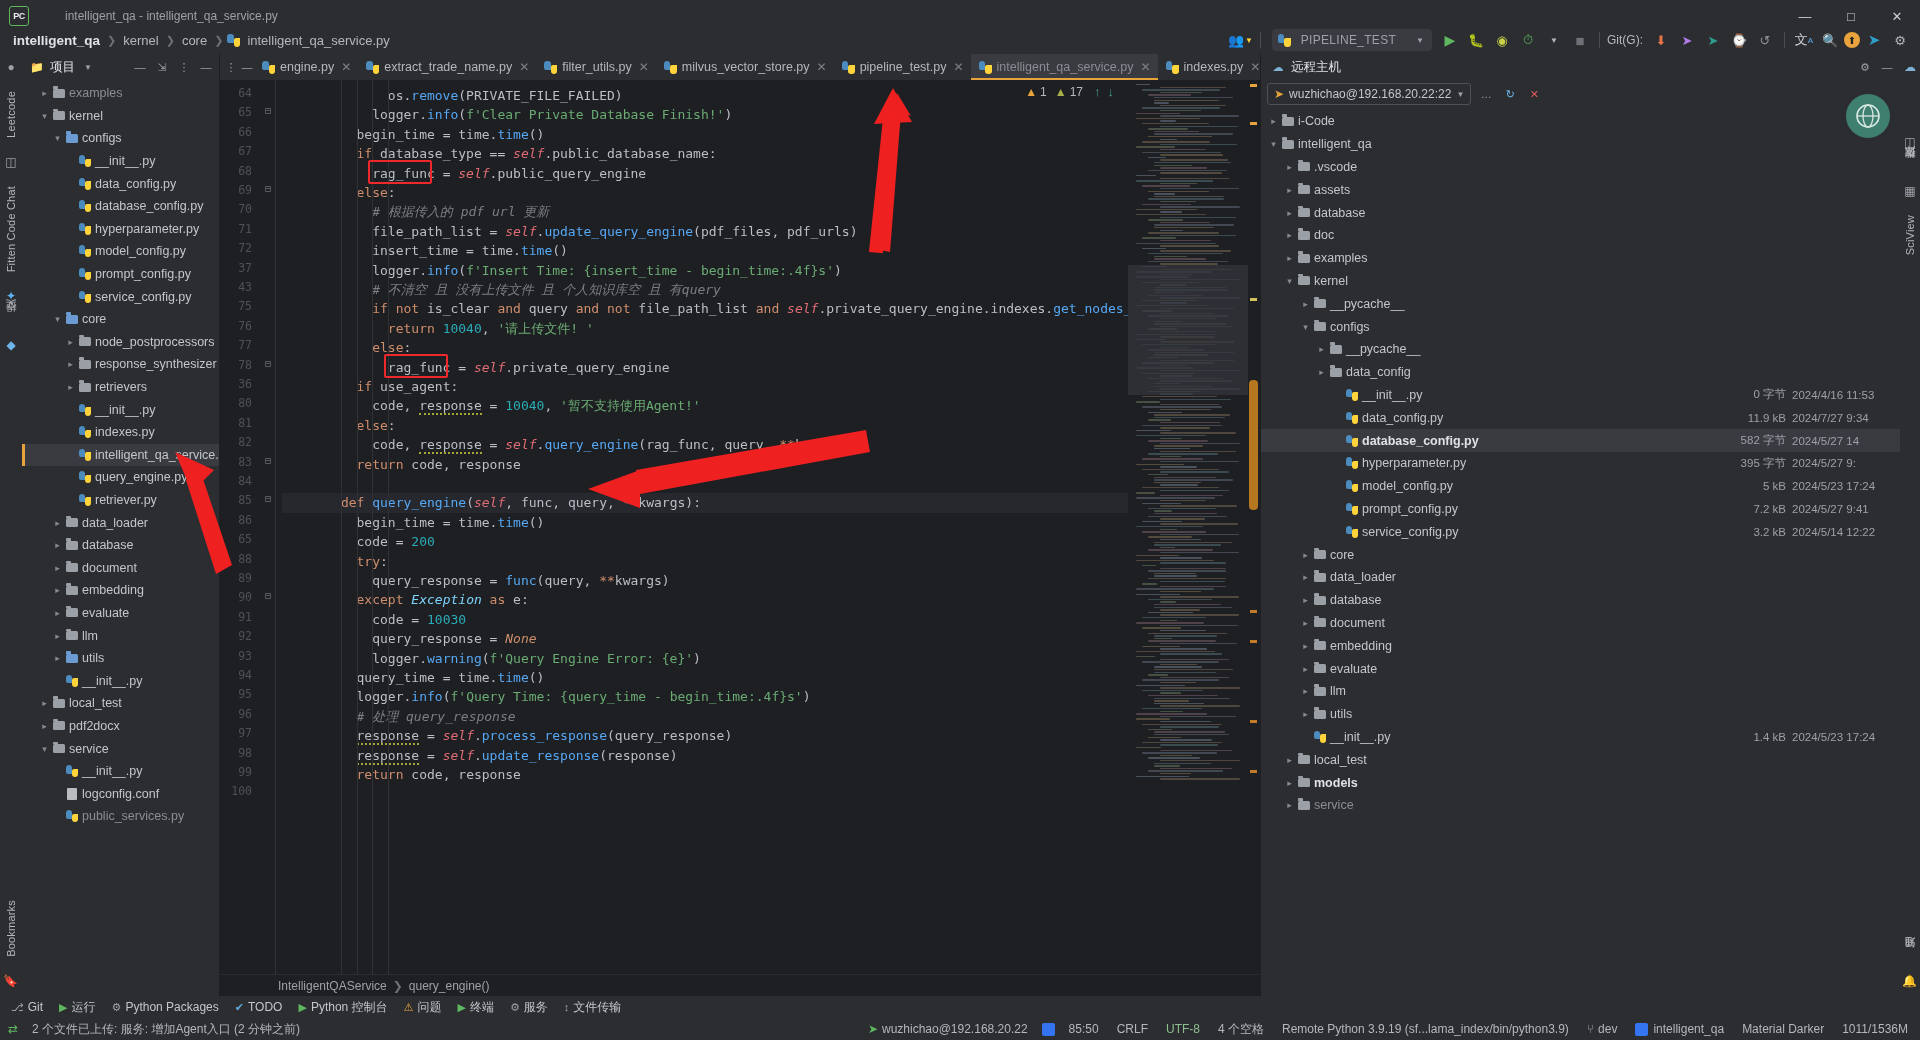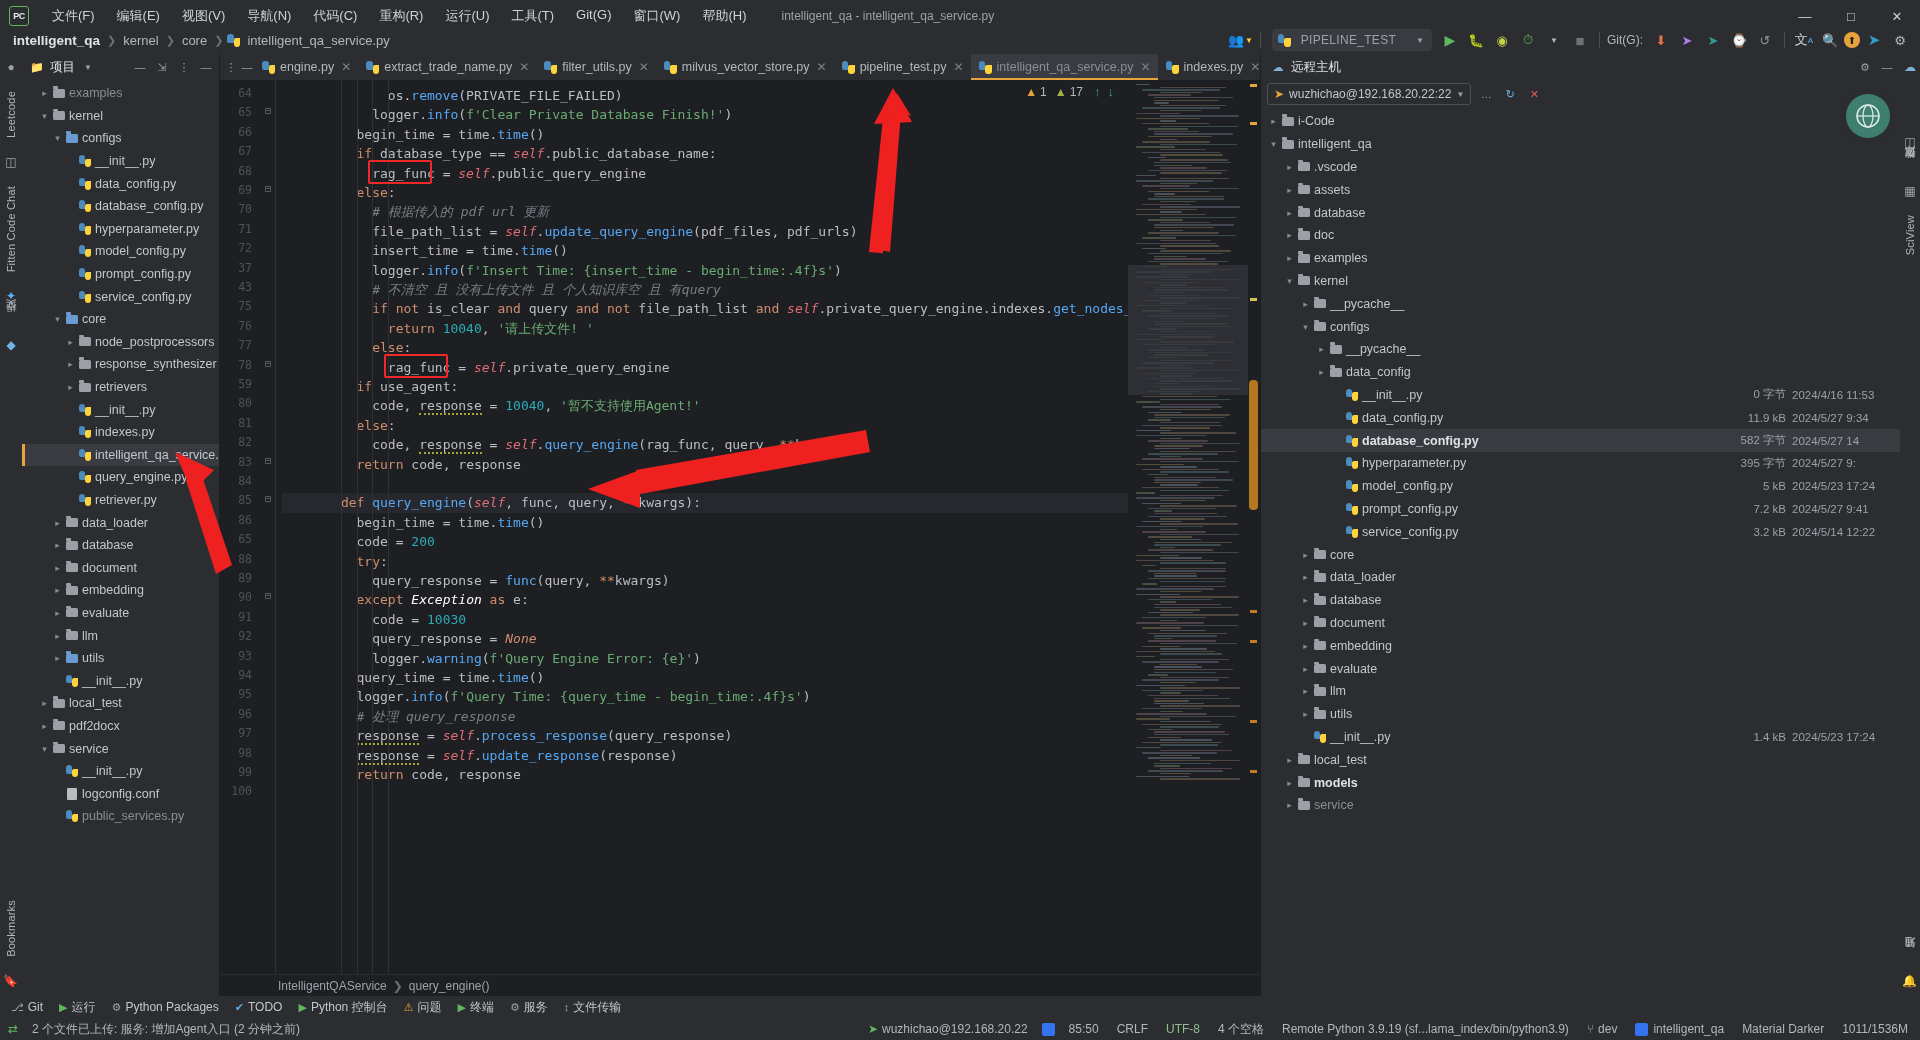--- a/index.html
+++ b/index.html
@@ -133,21 +133,21 @@
   .fold { position:absolute; right:11px; color:#6a6d73; font-size:10px; }
   .gut-line { position:absolute; left:55px; width:1px; background:#2f3135; }
   .code {
     flex:1; position:relative; background:#1e1f22; overflow:hidden;
     font-family:"DejaVu Sans Mono","Liberation Mono",monospace; font-size:13px;
     line-height:19.4px; white-space:pre;
   }
   .cl { position:absolute; left:0; height:19.4px; color:#bcbec4; }
   .hl-row { position:absolute; left:0; right:0; height:19.4px; background:#26282e; }
   .guide { position:absolute; width:1px; background:#2f3135; }
-  .kw{color:#cf8e6d;} .kw2{color:#ffffff;} .self{color:#e06c75;font-style:italic;}
+  .kw{color:#cf8e6d;} .kw2{color:#7dd3fc;} .self{color:#e06c75;font-style:italic;}
   .fn{color:#56a8f5;} .num{color:#2aacb8;} .str{color:#6aab73;} .cmt{color:#7a7e85;font-style:italic;}
   .none{color:#cf8e6d;font-style:italic;} .italic{font-style:italic;}
   .sqg { border-bottom: 2px dotted #a5a53a; }
   .redbox { position:absolute; border:2px solid #ef2929; border-radius:2px; }
   .arrow { position:absolute; pointer-events:none; }
 
   
   .minimap { width:120px; flex:none; background:#1e1f22; position:relative; overflow:hidden; }
   .mm-line{position:absolute;height:1.4px;border-radius:1px;}
   .mm-view{position:absolute;left:0;right:0;background:#33363c;opacity:.75;}
@@ -210,33 +210,20 @@
   .warn-tri { color:#e8a33d; font-size:12px; }
   .warn-tri.g { color:#a9b04a; }
 </style>
 </head>
 <body>
 
 <div id="app">
 
   <div class="menubar">
     <div class="pc-logo">PC</div>
-    <div id="menu-items" style="display:flex;">
-        <div class="menu-item">文件(F)</div>
-        <div class="menu-item">编辑(E)</div>
-        <div class="menu-item">视图(V)</div>
-        <div class="menu-item">导航(N)</div>
-        <div class="menu-item">代码(C)</div>
-        <div class="menu-item">重构(R)</div>
-        <div class="menu-item">运行(U)</div>
-        <div class="menu-item">工具(T)</div>
-        <div class="menu-item">Git(G)</div>
-        <div class="menu-item">窗口(W)</div>
-        <div class="menu-item">帮助(H)</div>
-      </div>
     <div class="win-title">intelligent_qa - intelligent_qa_service.py</div>
     <div class="win-ctrls">
       <div class="win-btn">—</div>
       <div class="win-btn">□</div>
       <div class="win-btn close">✕</div>
     </div>
   </div>
 
   <div class="toolbar" style="top:26px;">
     <div class="crumbs">
@@ -613,21 +600,21 @@
           <div class="lnum" style="top: 122.4px;">70</div>
           <div class="lnum" style="top: 141.8px;">71</div>
           <div class="lnum" style="top: 161.2px;">72</div>
           <div class="lnum" style="top: 180.6px;">37</div>
           <div class="lnum" style="top: 200px;">43</div>
           <div class="lnum" style="top: 219.4px;">75</div>
           <div class="lnum" style="top: 238.8px;">76</div>
           <div class="lnum" style="top: 258.2px;">77</div>
           <div class="lnum" style="top: 277.6px;">78</div>
           <div class="fold" style="top: 277.6px;">⊟</div>
-          <div class="lnum" style="top: 297px;">59</div>
+          <div class="lnum" style="top: 297px;">36</div>
           <div class="lnum" style="top: 316.4px;">80</div>
           <div class="lnum" style="top: 336px;">81</div>
           <div class="lnum" style="top: 355.2px;">82</div>
           <div class="lnum" style="top: 374.6px;">83</div>
           <div class="fold" style="top: 374.6px;">⊟</div>
           <div class="lnum" style="top: 394px;">84</div>
           <div class="lnum" style="top: 413.4px;">85</div>
           <div class="fold" style="top: 413.4px;">⊟</div>
           <div class="lnum" style="top: 432.8px;">86</div>
           <div class="lnum" style="top: 452.2px;">65</div>
@@ -1061,21 +1048,21 @@
           <span class="rsize">0 字节</span>
           <span class="rdate">2024/4/16 11:53</span>
         </div>
         <div class="rrow" style="padding-left: 70px;">
           <span class="twist"></span>
           <span class="fico">
             <span class="pyfile"></span>
           </span>
           <span class="rname">data_config.py</span>
           <span class="rsize">11.9 kB</span>
-          <span class="rdate">2024/5/27 9:34</span>
+          <span class="rdate">2024/7/27 9:34</span>
         </div>
         <div class="rrow sel" style="padding-left: 70px;">
           <span class="twist"></span>
           <span class="fico">
             <span class="pyfile"></span>
           </span>
           <span class="rname bold">database_config.py</span>
           <span class="rsize">582 字节</span>
           <span class="rdate">2024/5/27 14</span>
         </div>

